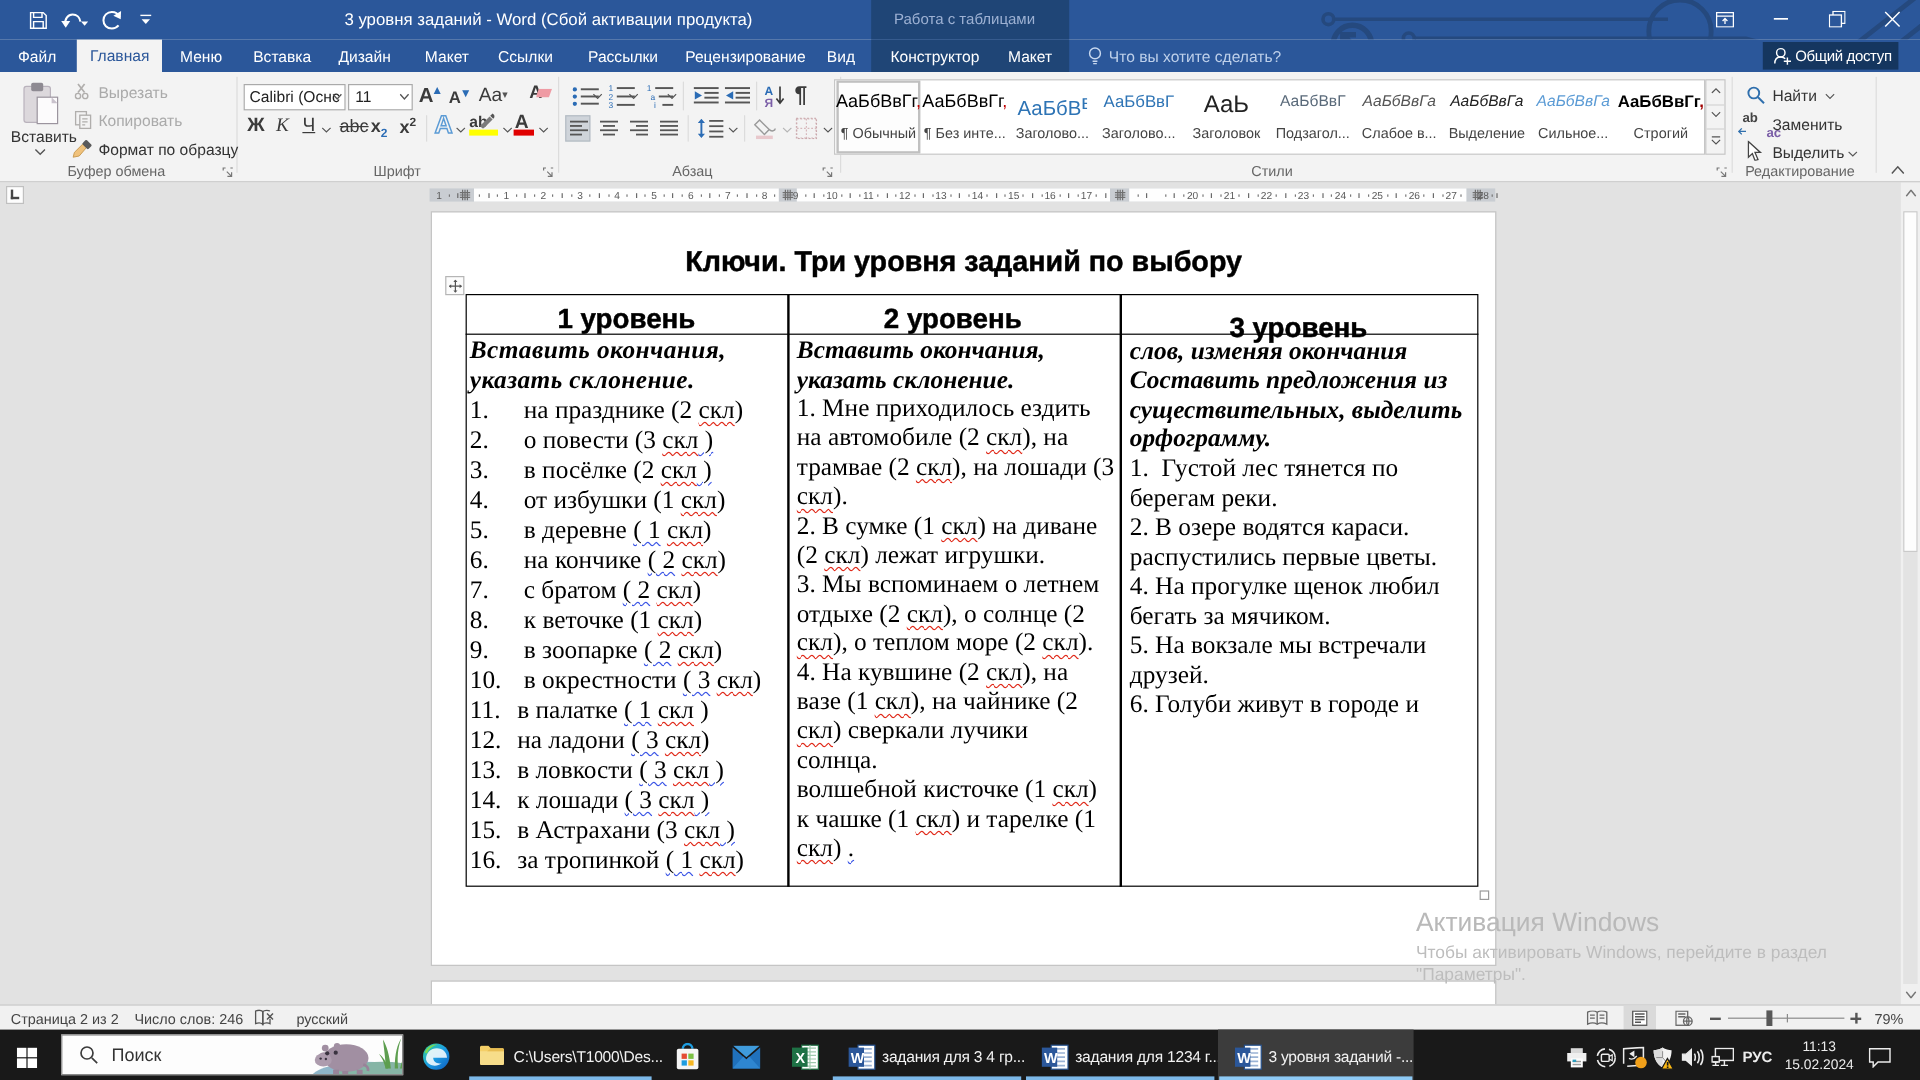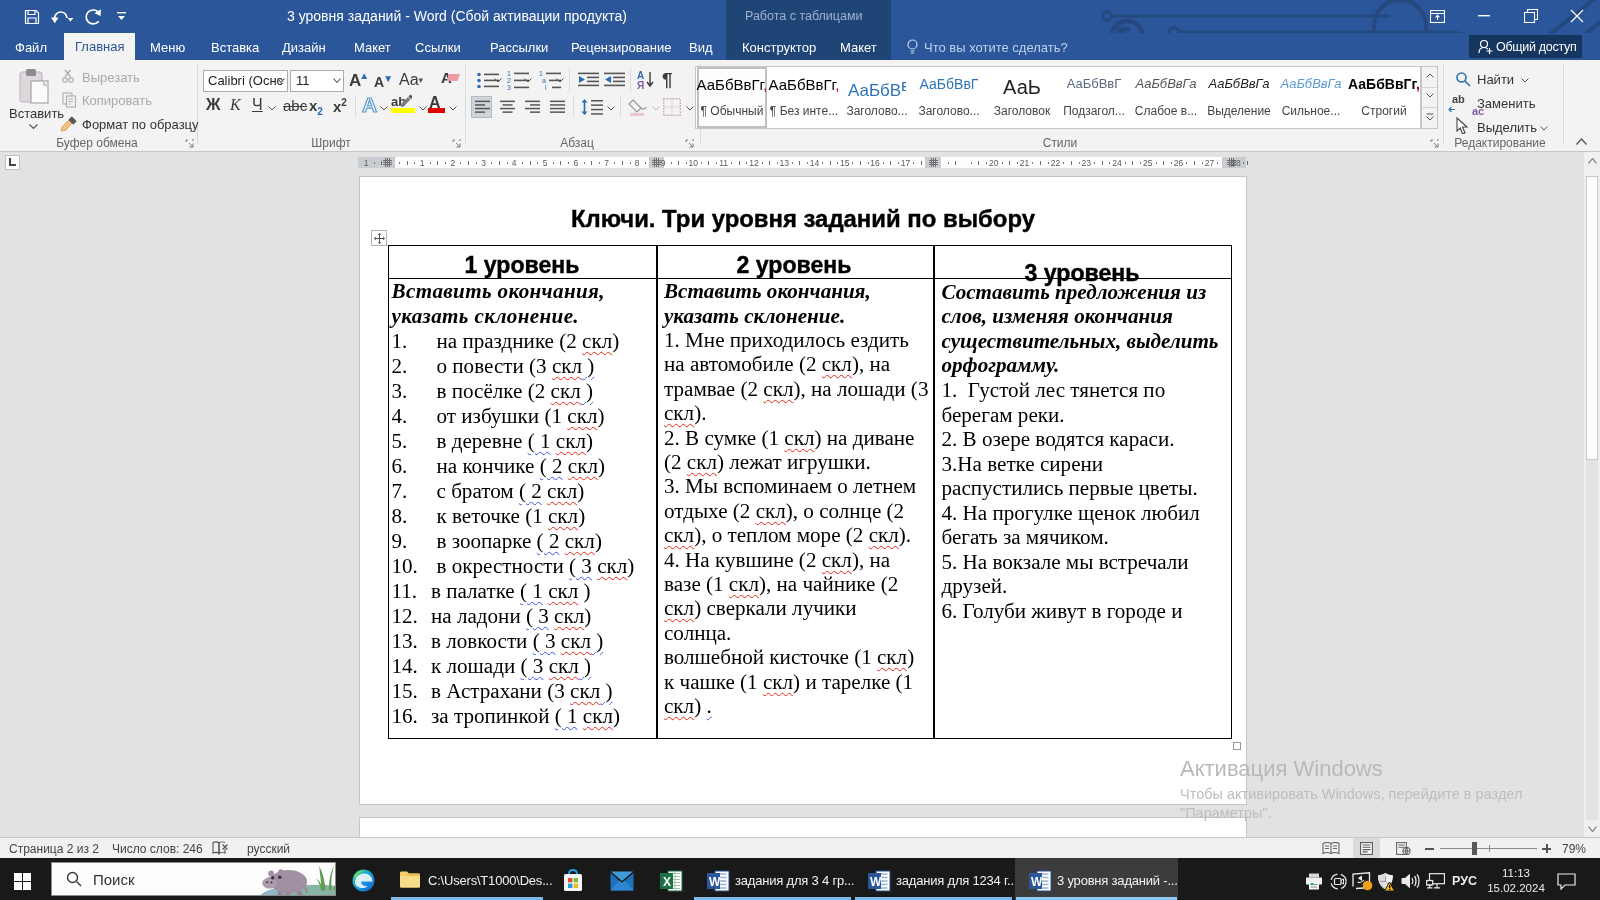--- a/index.html
+++ b/index.html
@@ -763,26 +763,25 @@
 <div><span class="r">скл</span>), о теплом море (2 <span class="r">скл</span>).</div>
 <div>4. На кувшине (2 <span class="r">скл</span>), на</div>
 <div>вазе (1 <span class="r">скл</span>), на чайнике (2</div>
 <div><span class="r">скл</span>) сверкали лучики</div>
 <div>солнца.</div>
 <div>волшебной кисточке (1 <span class="r">скл</span>)</div>
 <div>к чашке (1 <span class="r">скл</span>) и тарелке (1</div>
 <div><span class="r">скл</span>) <span class="b">.</span></div>
 </div>
 <div class="abs doc" style="left:941.5px;top:279.8px;width:294px;line-height:24.55px;">
+<div class="bi">слов, изменяя окончания</div>
 <div class="bi">Составить предложения из</div>
-<div class="bi">слов, изменяя окончания</div>
 <div class="bi">существительных, выделить</div>
 <div class="bi">орфограмму.</div>
 <div>1.&nbsp; Густой лес тянется по</div>
 <div>берегам реки.</div>
 <div>2. В озере водятся караси.</div>
-<div>3.На ветке сирени</div>
 <div>распустились первые цветы.</div>
 <div>4. На прогулке щенок любил</div>
 <div>бегать за мячиком.</div>
 <div>5. На вокзале мы встречали</div>
 <div>друзей.</div>
 <div>6. Голуби живут в городе и</div>
 </div>
 </body></html>

